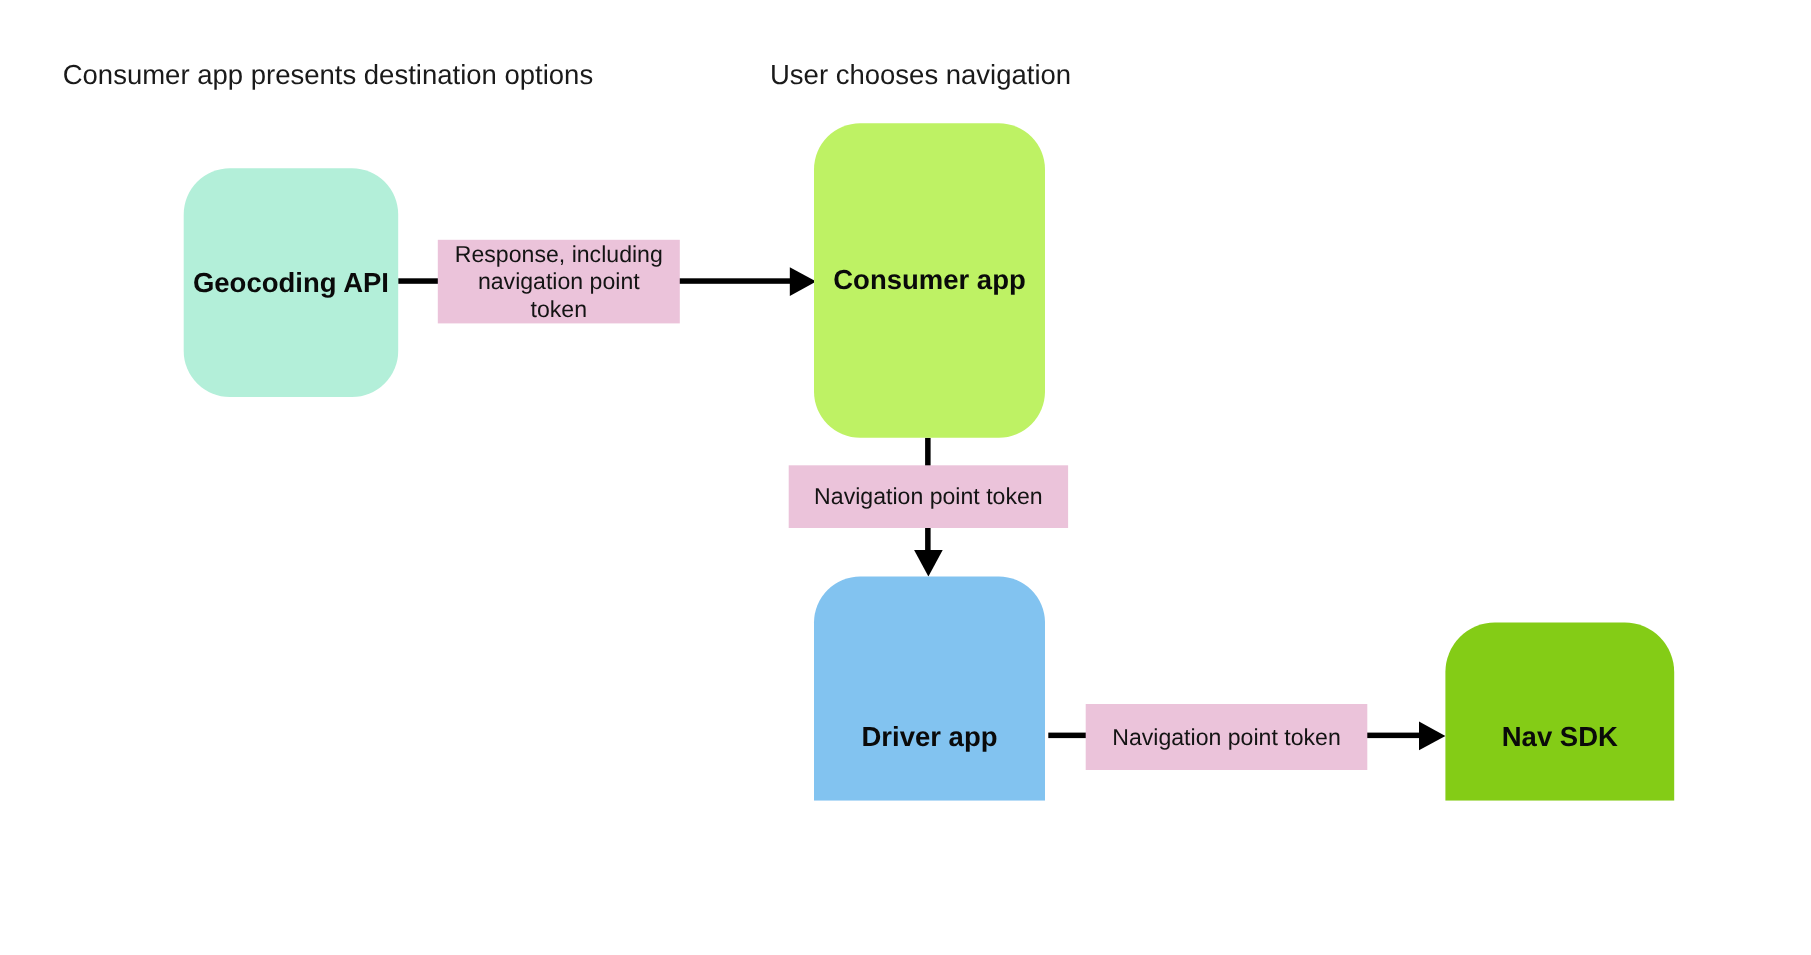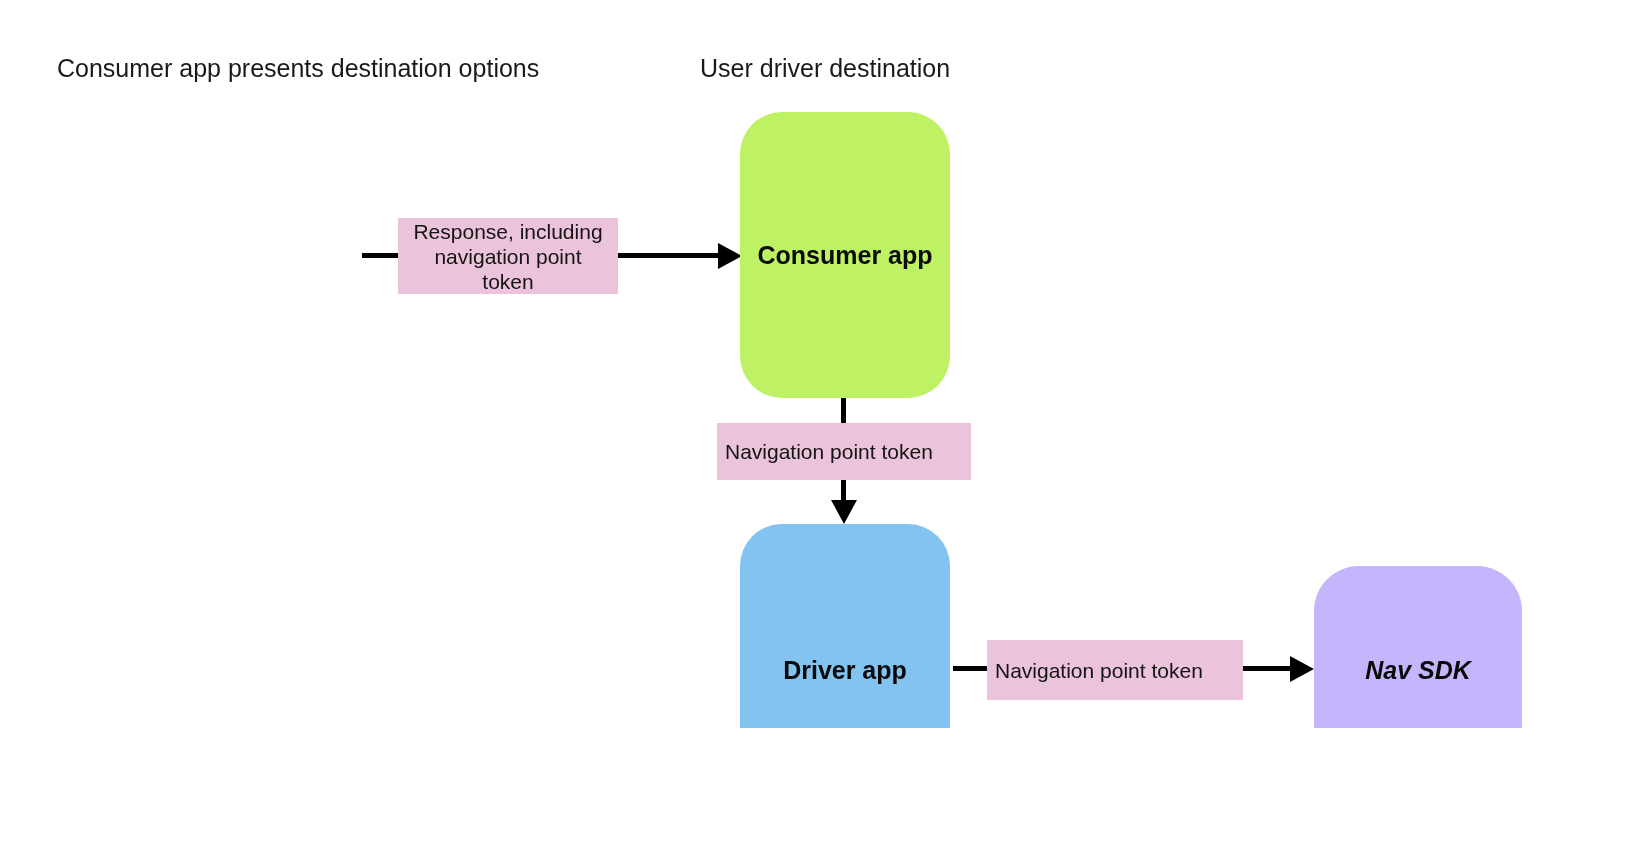--- a/index.html
+++ b/index.html
@@ -88,49 +88,53 @@
   #arrow1-head { left: 718px; top: 243px; }
   #arrow2-head { left: 831px; top: 500px; }
   #arrow3-head { left: 1290px; top: 656px; }
 
   
   .edge-label {
     position: absolute;
     background: #ebc3da;
     display: flex;
     align-items: center;
+    justify-content: center;
     text-align: center;
     font-size: 21px;
     line-height: 25px;
     color: #141414;
     z-index: 3;
     padding: 0 8px;
   }
   #edge-label-1 { left: 398px; top: 218px; width: 220px; height: 76px; }
   #edge-label-2 { left: 717px; top: 423px; width: 254px; height: 57px; }
   #edge-label-3 { left: 987px; top: 640px; width: 256px; height: 60px; }
 </style>
 </head>
 <body>
 
 <div id="canvas">
 
   <div class="stage-heading" id="heading-1">Consumer app presents destination options</div>
-  <div class="stage-heading" id="heading-2">User driver destination</div>
+  <div class="stage-heading" id="heading-2">User chooses navigation</div>
 
+  <div class="node" id="node-geocoding-api" style="background-color: rgb(179, 239, 217);">
+    <span>Geocoding API</span>
+  </div>
 
   <div class="node" id="node-consumer-app" style="background-color: #bef264;">
     <span>Consumer app</span>
   </div>
 
   <div class="node" id="node-driver-app" style="background-color: rgb(130, 195, 240);">
     <span>Driver app</span>
   </div>
 
-  <div class="node" id="node-nav-sdk" style="background-color: #c4b5fd; font-style: italic;">
+  <div class="node" id="node-nav-sdk" style="background-color: #84cc16;">
     <span>Nav SDK</span>
   </div>
 
   <div class="arrow-line" id="arrow1-line" style="background-color: rgb(0, 0, 0);"></div>
   <div class="arrowhead-right" id="arrow1-head" style="border-left-color: rgb(0, 0, 0);"></div>
   <div class="edge-label" id="edge-label-1" style="background-color: rgb(235, 195, 218);">
     <span>Response, including navigation point token</span>
   </div>
 
   <div class="arrow-line" id="arrow2-line" style="background-color: rgb(0, 0, 0);"></div>

